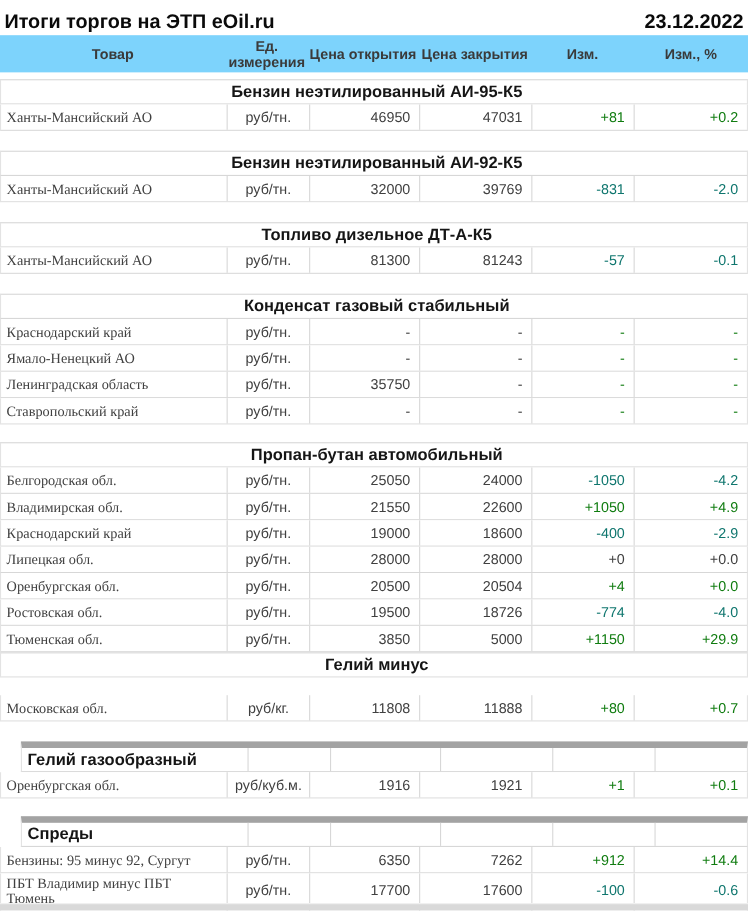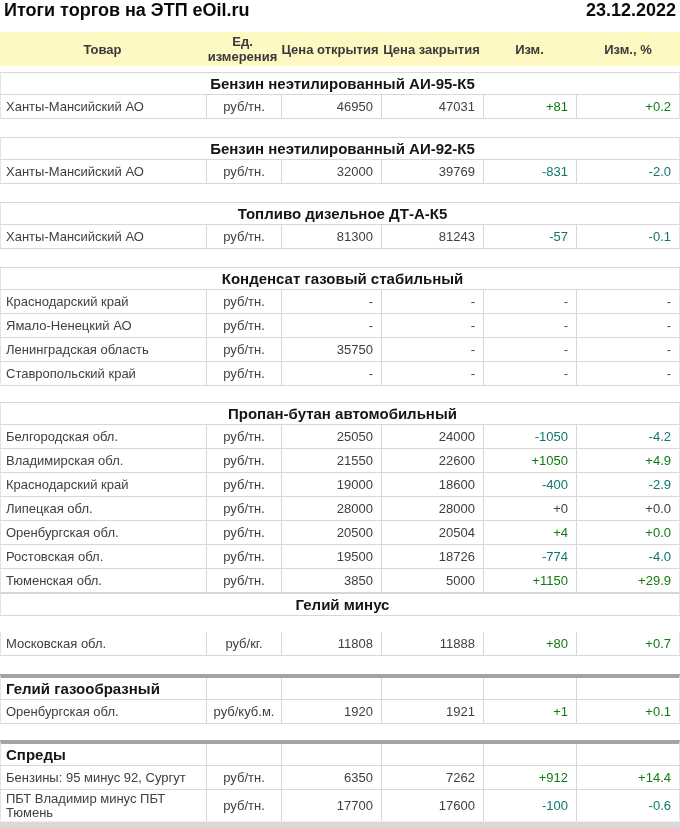--- a/index.html
+++ b/index.html
@@ -1,55 +1,55 @@
 <!DOCTYPE html>
 <html><head>
 <meta charset="utf-8">
 <style>
   html,body{margin:0;padding:0;background:#fff;}
   .page{
     position:relative;width:680px;height:828px;overflow:hidden;background:#fff;
     font-family:"Liberation Sans",sans-serif;color:#404040;
   }
   
-  .titlebar{display:flex;justify-content:space-between;align-items:flex-start;height:30px;padding:0 4px;}
+  .titlebar{display:flex;justify-content:space-between;align-items:flex-end;height:30px;padding:0 4px;}
   .title,.date{font-size:18px;font-weight:bold;color:#0a0a0a;white-space:nowrap;}
   
   .colheader{
-    margin-top:2px;height:34px;background:#fef9c3;
+    margin-top:2px;height:34px;background:#7dd3fc;
     display:grid;grid-template-columns:205px 75px 100px 103px 93px 104px;
   }
   .colheader .hcell{
     display:flex;align-items:center;justify-content:center;text-align:center;
     font-size:13px;line-height:15px;font-weight:bold;color:#3a3a3a;
   }
   
   .row{
     display:grid;grid-template-columns:205px 75px 100px 102px 93px 103px;
     border-bottom:1px solid #d7d7d7;border-left:1px solid #e3e3e3;border-right:1px solid #e3e3e3;
     min-height:23px;background:#fff;
   }
   .cell{display:flex;align-items:center;font-size:13px;line-height:14px;color:#404040;padding:2px 0;}
   .cell + .cell{border-left:1px solid #d7d7d7;}
-  .cell.product{padding-left:5px;padding-right:8px;}
+  .cell.product{padding-left:5px;padding-right:8px;font-family:Liberation Serif, serif;}
   .cell.unit{justify-content:center;}
   .cell.num{justify-content:flex-end;padding-right:8px;}
   .pos{color:#107c10;}
   .neg{color:#0f766e;}
   .neu{color:#404040;}
   
   .section-header{
     border-top:1px solid #d7d7d7;border-bottom:1px solid #d7d7d7;
     border-left:1px solid #e3e3e3;border-right:1px solid #e3e3e3;
     min-height:21px;display:flex;align-items:center;padding-left:5px;background:#fff;justify-content:center;
   }
   .section-header .sh-text,.hrow .sh-text{
     font-size:15px;font-weight:bold;color:#151515;white-space:nowrap;
   }
-  .hrow{min-height:21px;border-top:4px solid #a3a3a3;}
+  .hrow{min-height:21px;border-top:6px solid #a3a3a3;margin-left:19px;}
   
   .gap{background:#fff;}
   .g0{height:6px;} .g1,.g2,.g3,.g6{height:18px;} .g4,.g7{height:16px;} .g5{height:0;}
   .hgap{height:16px;background:#fff;}
   
   .bottombar{position:absolute;left:0;bottom:0;width:680px;height:6px;background:#d9d9d9;border-top:1px solid #f2f2f2;}
 </style>
 </head>
 <body>
 
@@ -222,21 +222,21 @@
         </div>
         <div class="cell"></div>
         <div class="cell"></div>
         <div class="cell"></div>
         <div class="cell"></div>
         <div class="cell"></div>
       </div>
       <div class="row">
         <div class="cell product">Оренбургская обл.</div>
         <div class="cell unit">руб/куб.м.</div>
-        <div class="cell num neu">1920</div>
+        <div class="cell num neu">1916</div>
         <div class="cell num neu">1921</div>
         <div class="cell num pos">+1</div>
         <div class="cell num pos">+0.1</div>
       </div>
       <div class="gap g7"></div>
       <div class="row hrow">
         <div class="cell">
           <span class="sh-text" style="padding-left: 5px;">Спреды</span>
         </div>
         <div class="cell"></div>

